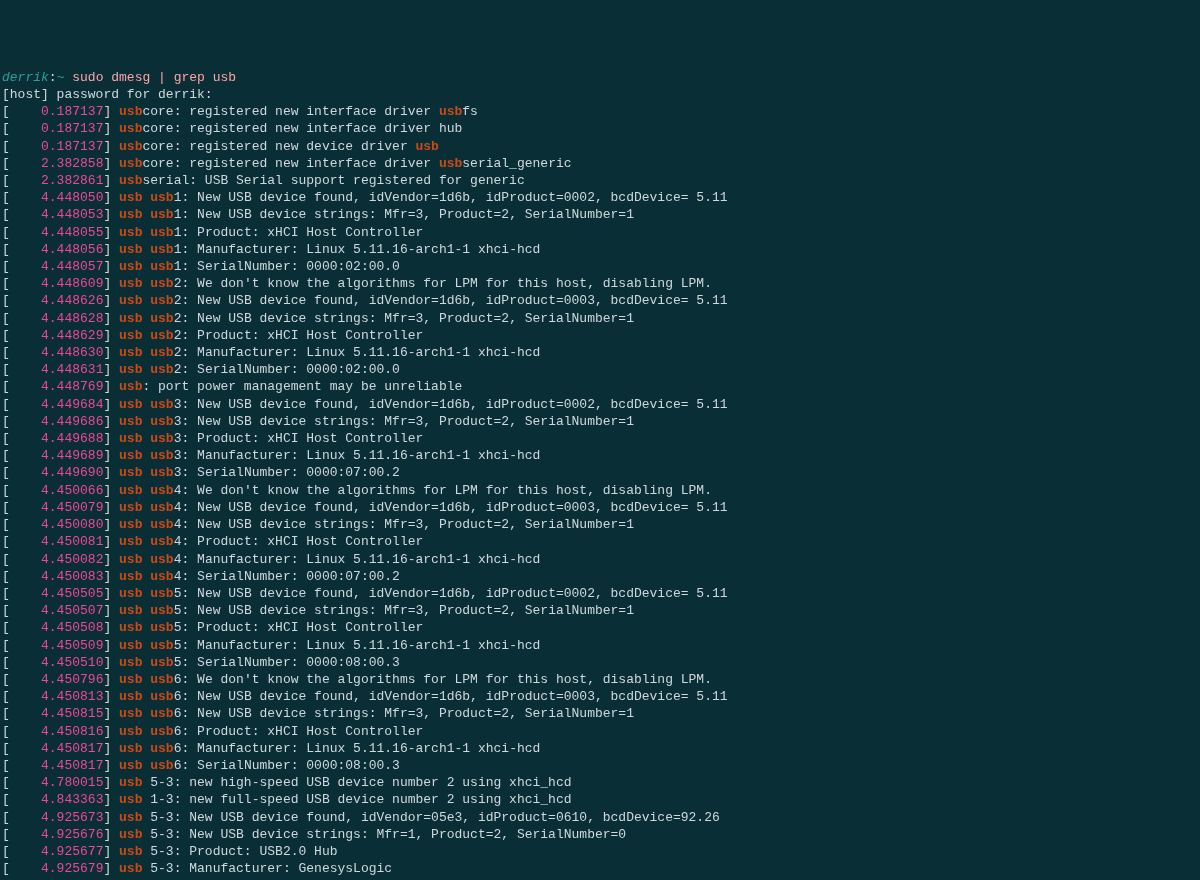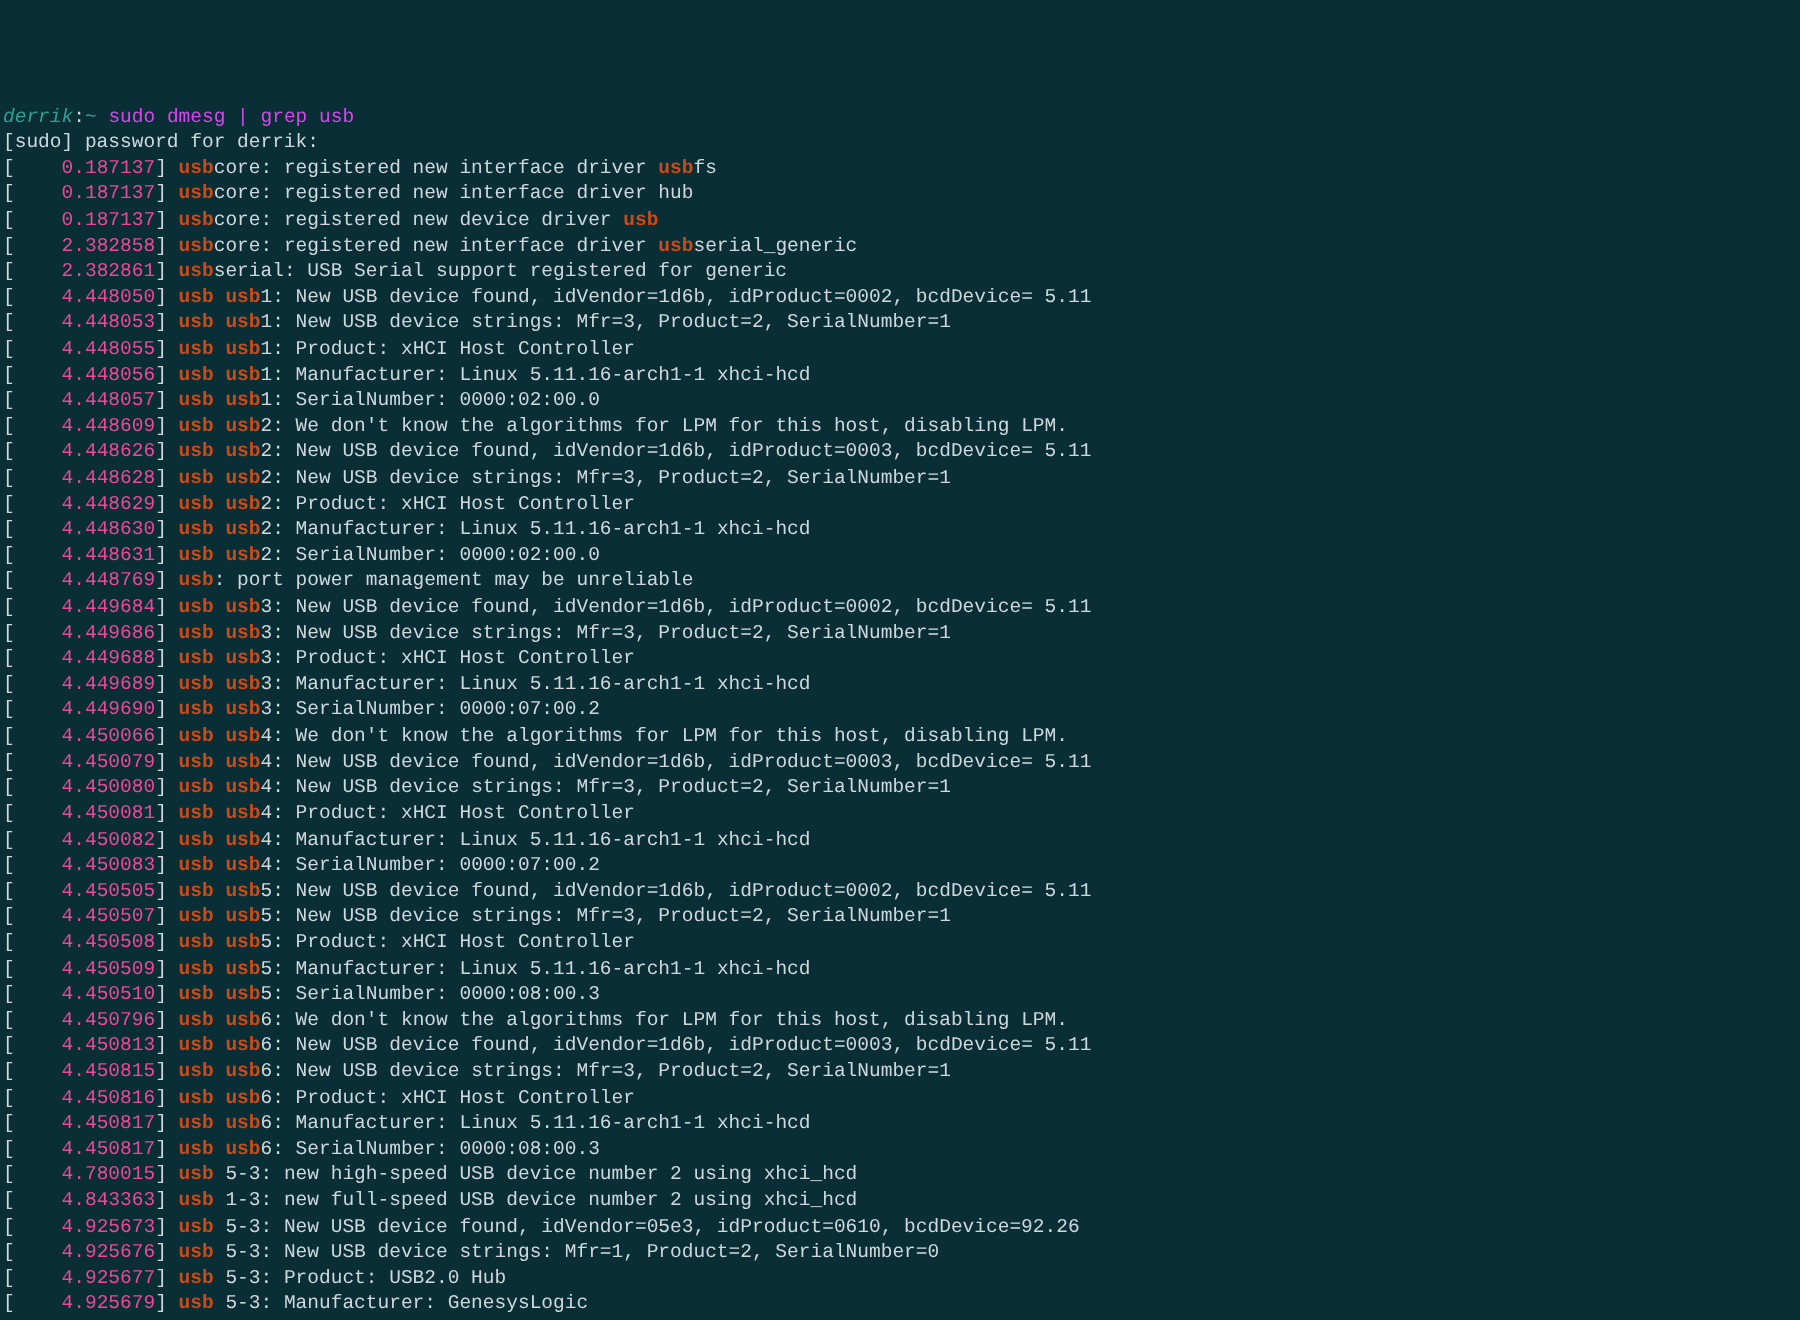--- a/index.html
+++ b/index.html
@@ -12,28 +12,28 @@
       padding: 0 2px;
       width: 1200px;
       height: 880px;
       overflow: hidden;
       white-space: pre;
     }
     .prompt-line { display: block; }
     .user { color: #2aa198; font-style: italic; }
     .colon { color: #cfd8dc; }
     .tilde { color: #2aa198; }
-    .cmd { color: #d946ef; }
+    .cmd { color: #fca5a5; }
     .pw-line { color: #cfd8dc; }
     .log-line { color: #cfd8dc; display: block; }
     .hl { color: #cb4b16; font-weight: bold; }
     .ts { color: #ec4899; }
   </style>
 </head>
 <body>
 
 
 
-<span class="prompt-line"><span class="user">derrik</span><span class="colon">:</span><span class="tilde">~</span><span class="cmd"> <span>sudo dmesg | grep usb</span></span></span><span class="pw-line">[sudo] password for derrik:</span>
+<span class="prompt-line"><span class="user">derrik</span><span class="colon">:</span><span class="tilde">~</span><span class="cmd"> <span>sudo dmesg | grep usb</span></span></span><span class="pw-line">[host] password for derrik:</span>
 <div id="log"><span class="log-line">[<span class="ts">    0.187137</span>] <span class="hl">usb</span>core: registered new interface driver <span class="hl">usb</span>fs</span><span class="log-line">[<span class="ts">    0.187137</span>] <span class="hl">usb</span>core: registered new interface driver hub</span><span class="log-line">[<span class="ts">    0.187137</span>] <span class="hl">usb</span>core: registered new device driver <span class="hl">usb</span></span><span class="log-line">[<span class="ts">    2.382858</span>] <span class="hl">usb</span>core: registered new interface driver <span class="hl">usb</span>serial_generic</span><span class="log-line">[<span class="ts">    2.382861</span>] <span class="hl">usb</span>serial: USB Serial support registered for generic</span><span class="log-line">[<span class="ts">    4.448050</span>] <span class="hl">usb</span> <span class="hl">usb</span>1: New USB device found, idVendor=1d6b, idProduct=0002, bcdDevice= 5.11</span><span class="log-line">[<span class="ts">    4.448053</span>] <span class="hl">usb</span> <span class="hl">usb</span>1: New USB device strings: Mfr=3, Product=2, SerialNumber=1</span><span class="log-line">[<span class="ts">    4.448055</span>] <span class="hl">usb</span> <span class="hl">usb</span>1: Product: xHCI Host Controller</span><span class="log-line">[<span class="ts">    4.448056</span>] <span class="hl">usb</span> <span class="hl">usb</span>1: Manufacturer: Linux 5.11.16-arch1-1 xhci-hcd</span><span class="log-line">[<span class="ts">    4.448057</span>] <span class="hl">usb</span> <span class="hl">usb</span>1: SerialNumber: 0000:02:00.0</span><span class="log-line">[<span class="ts">    4.448609</span>] <span class="hl">usb</span> <span class="hl">usb</span>2: We don't know the algorithms for LPM for this host, disabling LPM.</span><span class="log-line">[<span class="ts">    4.448626</span>] <span class="hl">usb</span> <span class="hl">usb</span>2: New USB device found, idVendor=1d6b, idProduct=0003, bcdDevice= 5.11</span><span class="log-line">[<span class="ts">    4.448628</span>] <span class="hl">usb</span> <span class="hl">usb</span>2: New USB device strings: Mfr=3, Product=2, SerialNumber=1</span><span class="log-line">[<span class="ts">    4.448629</span>] <span class="hl">usb</span> <span class="hl">usb</span>2: Product: xHCI Host Controller</span><span class="log-line">[<span class="ts">    4.448630</span>] <span class="hl">usb</span> <span class="hl">usb</span>2: Manufacturer: Linux 5.11.16-arch1-1 xhci-hcd</span><span class="log-line">[<span class="ts">    4.448631</span>] <span class="hl">usb</span> <span class="hl">usb</span>2: SerialNumber: 0000:02:00.0</span><span class="log-line">[<span class="ts">    4.448769</span>] <span class="hl">usb</span>: port power management may be unreliable</span><span class="log-line">[<span class="ts">    4.449684</span>] <span class="hl">usb</span> <span class="hl">usb</span>3: New USB device found, idVendor=1d6b, idProduct=0002, bcdDevice= 5.11</span><span class="log-line">[<span class="ts">    4.449686</span>] <span class="hl">usb</span> <span class="hl">usb</span>3: New USB device strings: Mfr=3, Product=2, SerialNumber=1</span><span class="log-line">[<span class="ts">    4.449688</span>] <span class="hl">usb</span> <span class="hl">usb</span>3: Product: xHCI Host Controller</span><span class="log-line">[<span class="ts">    4.449689</span>] <span class="hl">usb</span> <span class="hl">usb</span>3: Manufacturer: Linux 5.11.16-arch1-1 xhci-hcd</span><span class="log-line">[<span class="ts">    4.449690</span>] <span class="hl">usb</span> <span class="hl">usb</span>3: SerialNumber: 0000:07:00.2</span><span class="log-line">[<span class="ts">    4.450066</span>] <span class="hl">usb</span> <span class="hl">usb</span>4: We don't know the algorithms for LPM for this host, disabling LPM.</span><span class="log-line">[<span class="ts">    4.450079</span>] <span class="hl">usb</span> <span class="hl">usb</span>4: New USB device found, idVendor=1d6b, idProduct=0003, bcdDevice= 5.11</span><span class="log-line">[<span class="ts">    4.450080</span>] <span class="hl">usb</span> <span class="hl">usb</span>4: New USB device strings: Mfr=3, Product=2, SerialNumber=1</span><span class="log-line">[<span class="ts">    4.450081</span>] <span class="hl">usb</span> <span class="hl">usb</span>4: Product: xHCI Host Controller</span><span class="log-line">[<span class="ts">    4.450082</span>] <span class="hl">usb</span> <span class="hl">usb</span>4: Manufacturer: Linux 5.11.16-arch1-1 xhci-hcd</span><span class="log-line">[<span class="ts">    4.450083</span>] <span class="hl">usb</span> <span class="hl">usb</span>4: SerialNumber: 0000:07:00.2</span><span class="log-line">[<span class="ts">    4.450505</span>] <span class="hl">usb</span> <span class="hl">usb</span>5: New USB device found, idVendor=1d6b, idProduct=0002, bcdDevice= 5.11</span><span class="log-line">[<span class="ts">    4.450507</span>] <span class="hl">usb</span> <span class="hl">usb</span>5: New USB device strings: Mfr=3, Product=2, SerialNumber=1</span><span class="log-line">[<span class="ts">    4.450508</span>] <span class="hl">usb</span> <span class="hl">usb</span>5: Product: xHCI Host Controller</span><span class="log-line">[<span class="ts">    4.450509</span>] <span class="hl">usb</span> <span class="hl">usb</span>5: Manufacturer: Linux 5.11.16-arch1-1 xhci-hcd</span><span class="log-line">[<span class="ts">    4.450510</span>] <span class="hl">usb</span> <span class="hl">usb</span>5: SerialNumber: 0000:08:00.3</span><span class="log-line">[<span class="ts">    4.450796</span>] <span class="hl">usb</span> <span class="hl">usb</span>6: We don't know the algorithms for LPM for this host, disabling LPM.</span><span class="log-line">[<span class="ts">    4.450813</span>] <span class="hl">usb</span> <span class="hl">usb</span>6: New USB device found, idVendor=1d6b, idProduct=0003, bcdDevice= 5.11</span><span class="log-line">[<span class="ts">    4.450815</span>] <span class="hl">usb</span> <span class="hl">usb</span>6: New USB device strings: Mfr=3, Product=2, SerialNumber=1</span><span class="log-line">[<span class="ts">    4.450816</span>] <span class="hl">usb</span> <span class="hl">usb</span>6: Product: xHCI Host Controller</span><span class="log-line">[<span class="ts">    4.450817</span>] <span class="hl">usb</span> <span class="hl">usb</span>6: Manufacturer: Linux 5.11.16-arch1-1 xhci-hcd</span><span class="log-line">[<span class="ts">    4.450817</span>] <span class="hl">usb</span> <span class="hl">usb</span>6: SerialNumber: 0000:08:00.3</span><span class="log-line">[<span class="ts">    4.780015</span>] <span class="hl">usb</span> 5-3: new high-speed USB device number 2 using xhci_hcd</span><span class="log-line">[<span class="ts">    4.843363</span>] <span class="hl">usb</span> 1-3: new full-speed USB device number 2 using xhci_hcd</span><span class="log-line">[<span class="ts">    4.925673</span>] <span class="hl">usb</span> 5-3: New USB device found, idVendor=05e3, idProduct=0610, bcdDevice=92.26</span><span class="log-line">[<span class="ts">    4.925676</span>] <span class="hl">usb</span> 5-3: New USB device strings: Mfr=1, Product=2, SerialNumber=0</span><span class="log-line">[<span class="ts">    4.925677</span>] <span class="hl">usb</span> 5-3: Product: USB2.0 Hub</span><span class="log-line">[<span class="ts">    4.925679</span>] <span class="hl">usb</span> 5-3: Manufacturer: GenesysLogic</span><span class="log-line">[<span class="ts">    5.043465</span>] <span class="hl">usb</span> 6-3: new SuperSpeed Gen 1 USB device number 2 using xhci_hcd</span></div>
 
 
 
 
 </body></html>

